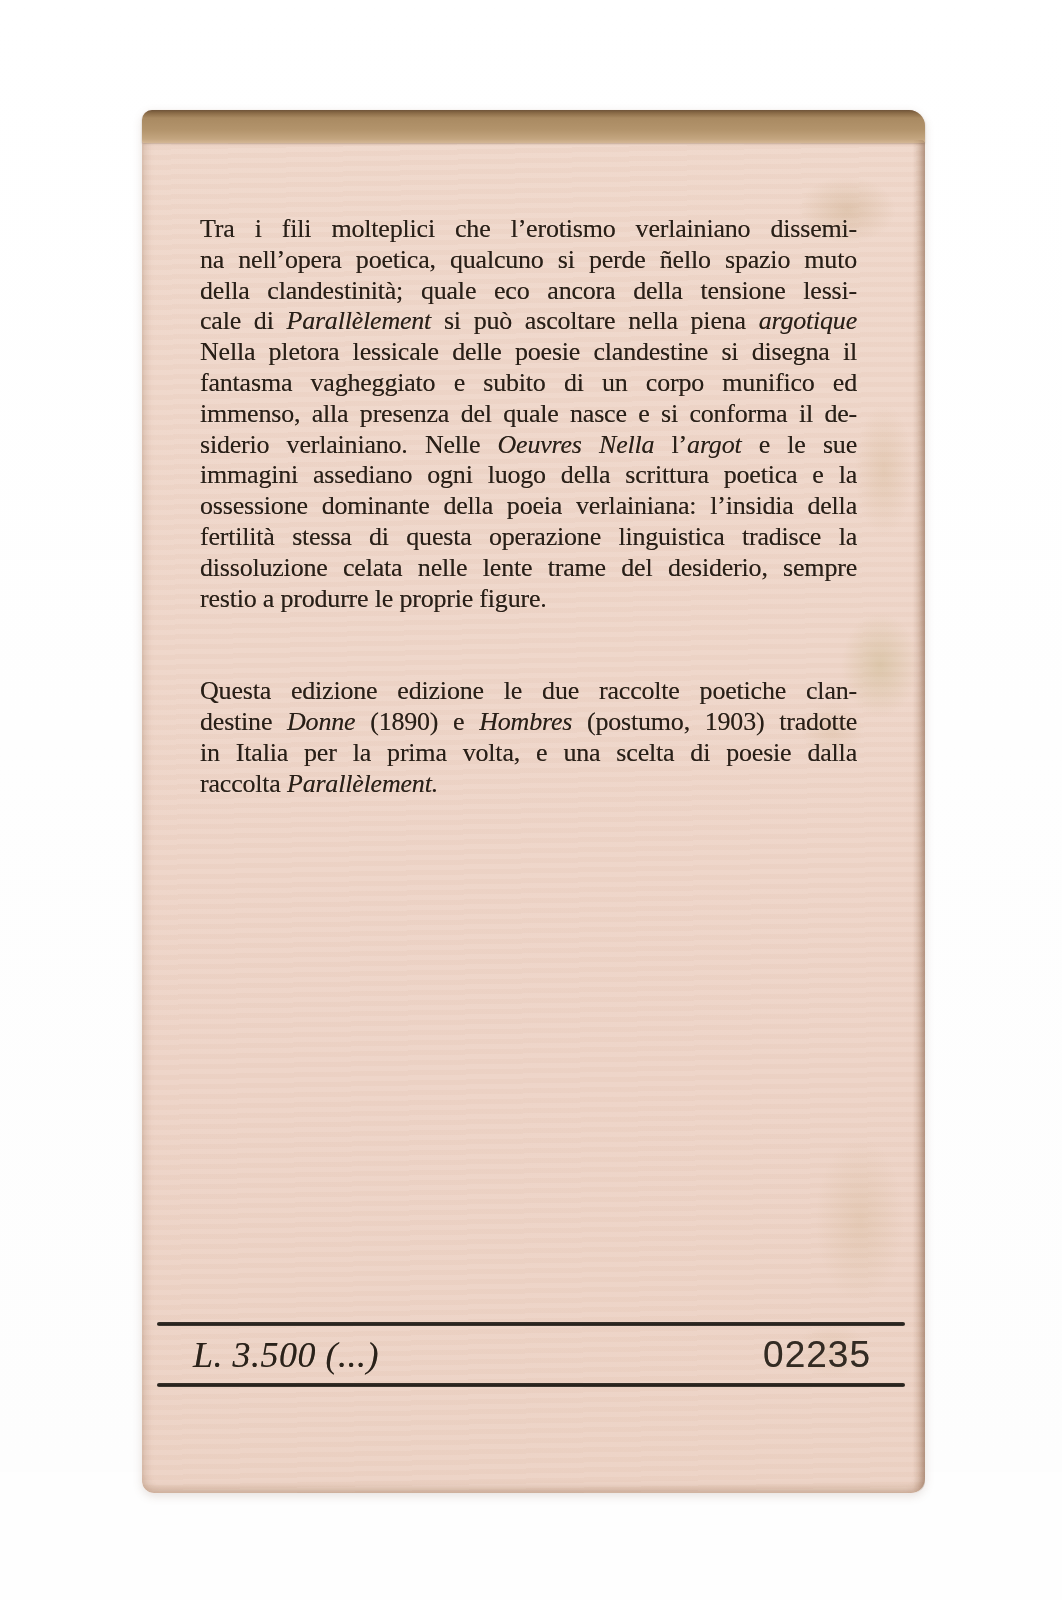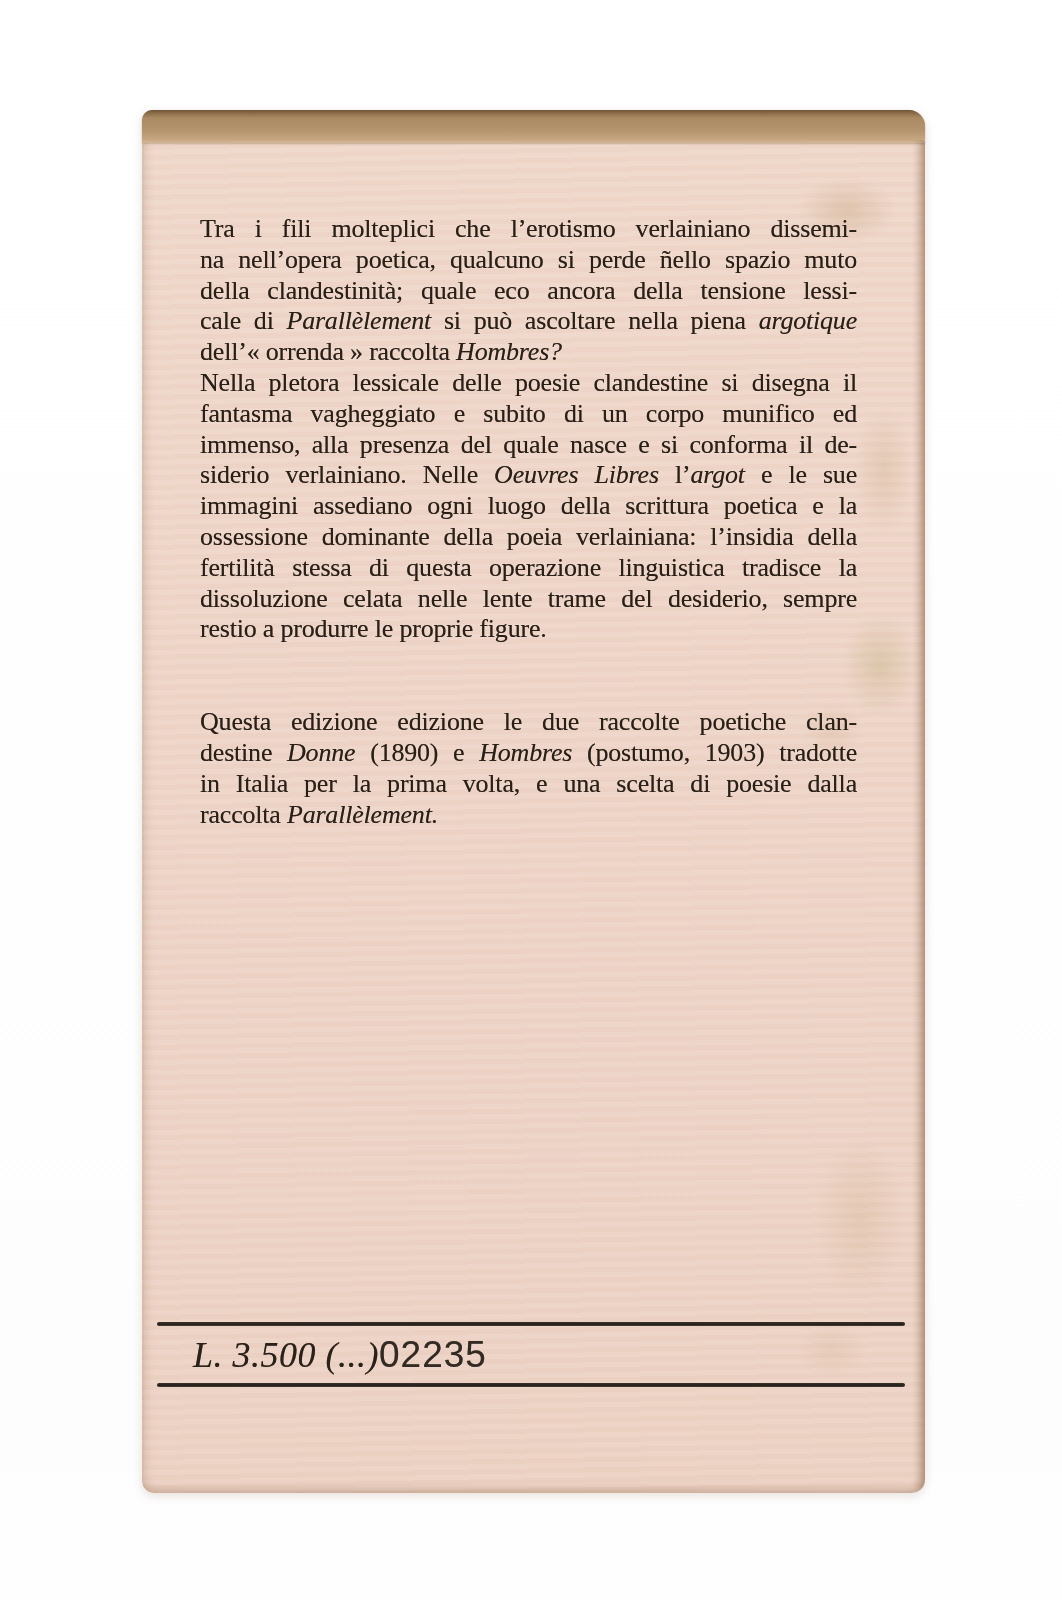--- a/index.html
+++ b/index.html
@@ -90,20 +90,21 @@
   }
   .rule {
     height: 4px;
     background: linear-gradient(180deg, #3a332c, #241f1a 60%, #4a423a);
     border-radius: 2px;
   }
   .price-row {
     height: 57px;
     display: flex;
     align-items: center;
+    justify-content: space-between;
     padding: 0 34px 0 36px;
   }
   .price {
     font-family: "Liberation Serif", serif;
     font-style: italic;
     font-size: 36px;
     color: #2a221a;
     letter-spacing: 0.5px;
     text-shadow: 0 0 0.5px rgba(42, 34, 26, 0.5);
   }
@@ -123,27 +124,26 @@
   <div class="book">
     <div class="top-edge"></div>
     <div class="right-edge"></div>
 
     <div class="text-block">
       <div class="paragraph">
           <div class="line"><span>Tra i fili molteplici che l’erotismo verlainiano dissemi-</span></div>
           <div class="line"><span>na nell’opera poetica, qualcuno si perde ñello spazio muto</span></div>
           <div class="line"><span>della clandestinità; quale eco ancora della tensione lessi-</span></div>
           <div class="line"><span>cale di </span><i>Parallèlement</i><span> si può ascoltare nella piena </span><i>argotique</i></div>
-          <div class="line last"><span>dell’« orrenda » raccolta </span><i>Hombres?</i></div>
         </div>
       <div class="paragraph">
           <div class="line"><span>Nella pletora lessicale delle poesie clandestine si disegna il</span></div>
           <div class="line"><span>fantasma vagheggiato e subito di un corpo munifico ed</span></div>
           <div class="line"><span>immenso, alla presenza del quale nasce e si conforma il de-</span></div>
-          <div class="line"><span>siderio verlainiano. Nelle </span><i>Oeuvres Libres</i><span> l’</span><i>argot</i><span> e le sue</span></div>
+          <div class="line"><span>siderio verlainiano. Nelle </span><i>Oeuvres Nella</i><span> l’</span><i>argot</i><span> e le sue</span></div>
           <div class="line"><span>immagini assediano ogni luogo della scrittura poetica e la</span></div>
           <div class="line"><span>ossessione dominante della poeia verlainiana: l’insidia della</span></div>
           <div class="line"><span>fertilità stessa di questa operazione linguistica tradisce la</span></div>
           <div class="line"><span>dissoluzione celata nelle lente trame del desiderio, sempre</span></div>
           <div class="line last"><span>restio a produrre le proprie figure.</span></div>
         </div>
       <div class="paragraph spaced">
           <div class="line"><span>Questa edizione edizione le due raccolte poetiche clan-</span></div>
           <div class="line"><span>destine </span><i>Donne</i><span> (1890) e </span><i>Hombres</i><span> (postumo, 1903) tradotte</span></div>
           <div class="line"><span>in Italia per la prima volta, e una scelta di poesie dalla</span></div>

